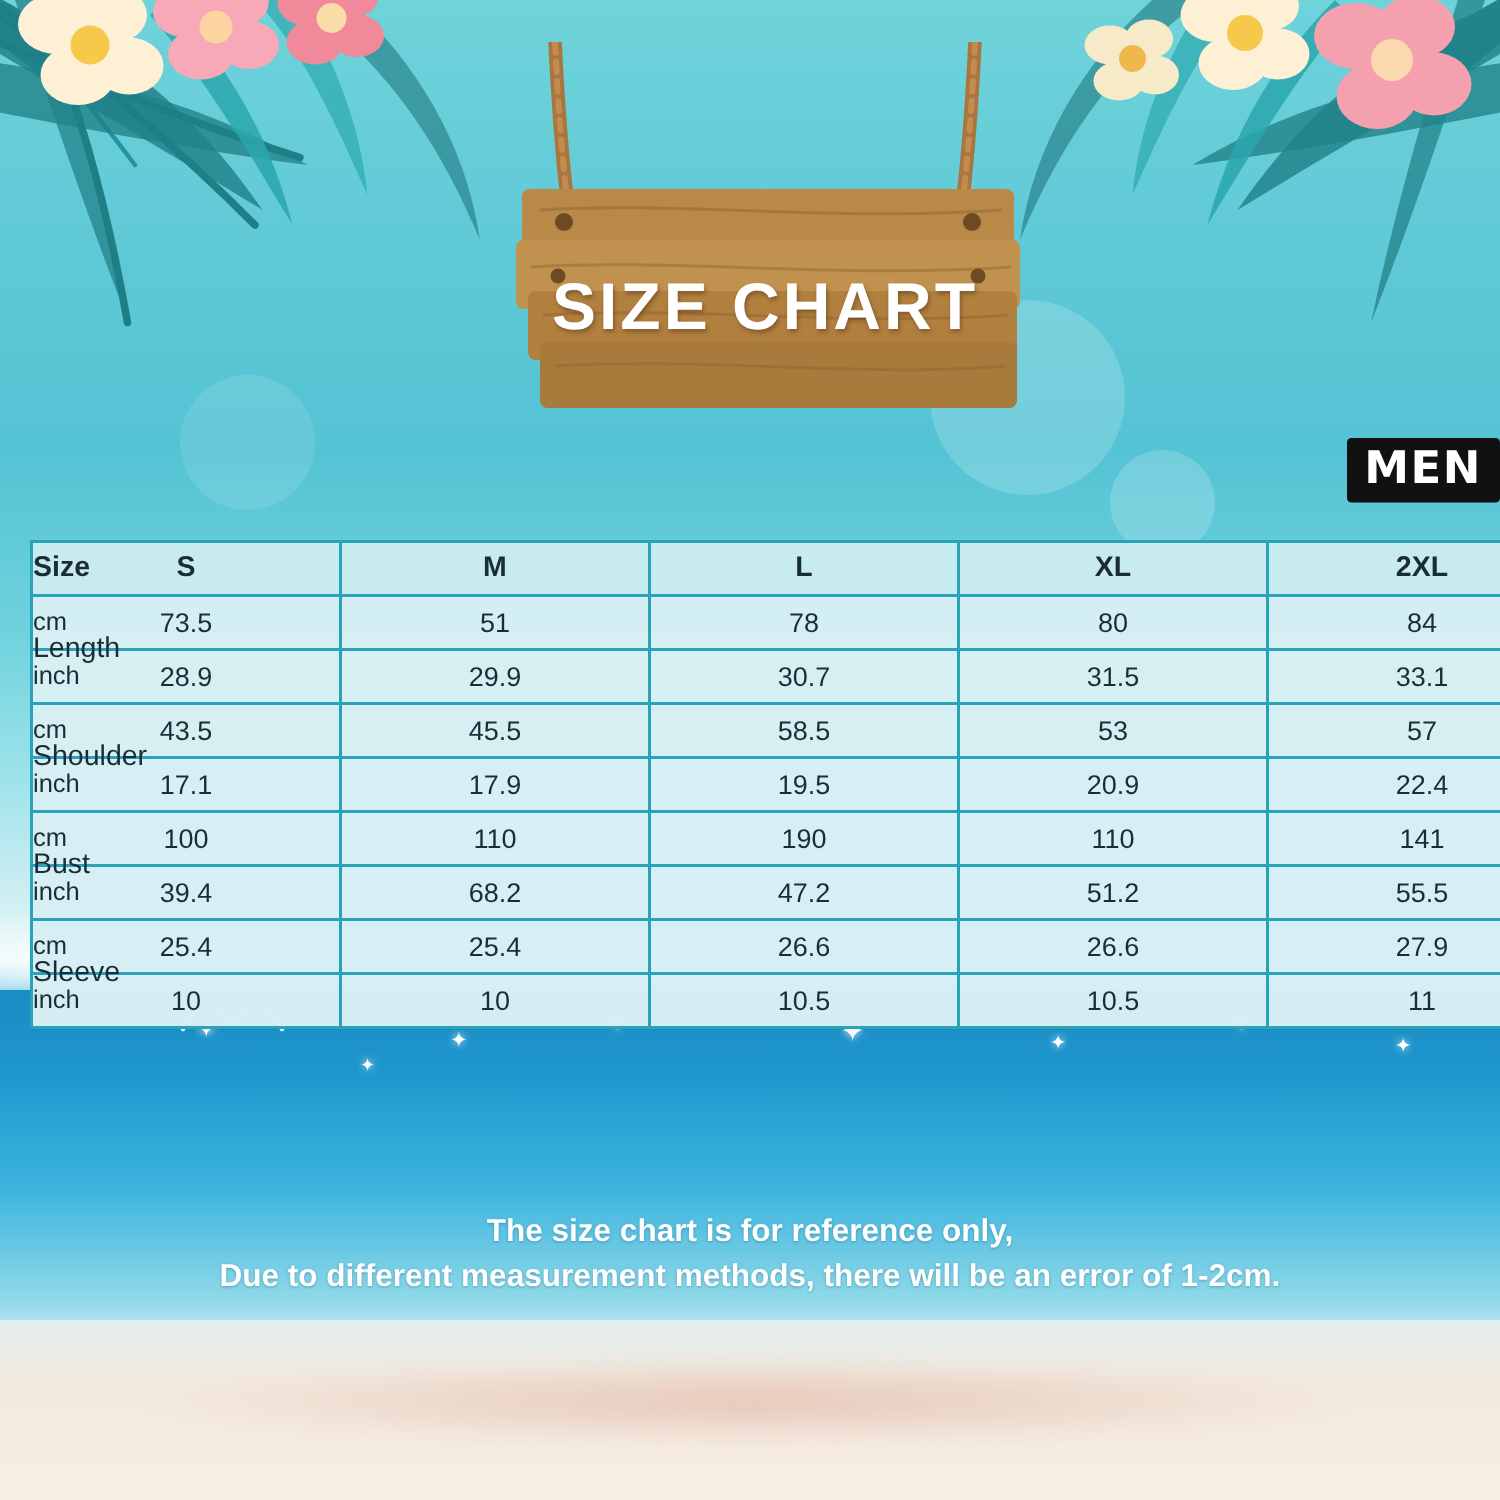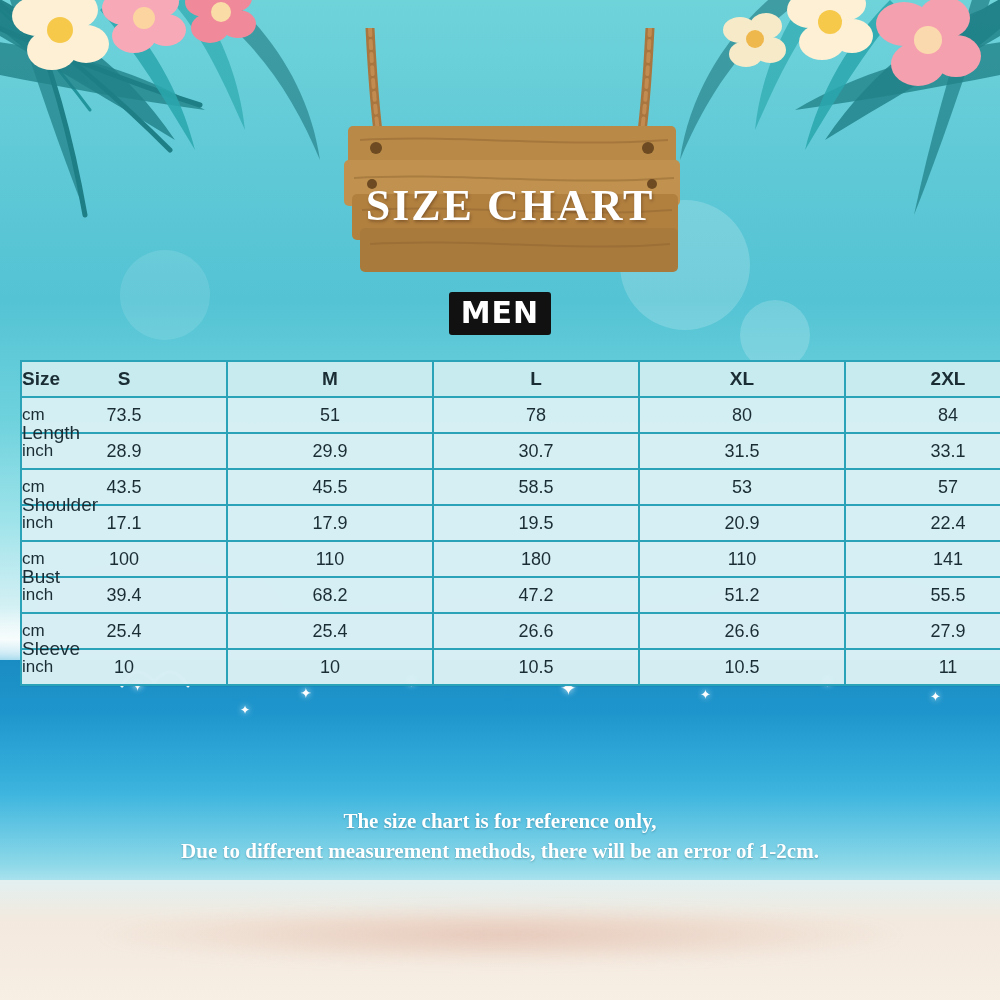--- a/index.html
+++ b/index.html
@@ -123,33 +123,33 @@
     width: 420px;
     height: 250px;
   }
   .sign-title {
     position: absolute;
     left: 0;
     right: 0;
     top: 152px;
     text-align: center;
     color: #ffffff;
-    font-family: Liberation Serif, serif;
+    font-family: Liberation Sans, sans-serif;
     font-weight: bold;
     font-size: 44px;
     letter-spacing: 2px;
     text-shadow: 1px 2px 3px rgba(80,45,20,0.45);
   }
 
   
   .gender-label {
     position: absolute;
     left: 0; right: 0;
     top: 292px;
-    text-align: center;
+    text-align: right;
   }
   .gender-label span {
     display: inline-block;
     background: #111111;
     color: #ffffff;
     font-family: "DejaVu Sans", sans-serif;
     font-weight: bold;
     font-size: 30px;
     letter-spacing: 1px;
     padding: 3px 12px 5px 12px;
@@ -197,21 +197,21 @@
   }
   .col-size { width: 204px; }
 
   
   .footnote {
     position: absolute;
     left: 0; right: 0;
     top: 806px;
     text-align: center;
     color: #ffffff;
-    font-family: Liberation Serif, serif;
+    font-family: Liberation Sans, sans-serif;
     font-weight: bold;
     font-size: 21px;
     line-height: 30px;
     text-shadow: 0 1px 2px rgba(0,60,90,0.35);
   }
   .footnote div { white-space: nowrap; }
 </style>
 </head>
 <body>
 
@@ -417,21 +417,21 @@
           <td>20.9</td>
           <td>22.4</td>
 
         </tr>
 
         <tr>
           <td class="rowlabel" rowspan="2">Bust</td>
           <td class="unit">cm</td>
           <td>100</td>
           <td>110</td>
-          <td>180</td>
+          <td>190</td>
           <td>110</td>
           <td>141</td>
 
         </tr>
         <tr>
           <td class="unit">inch</td>
           <td>39.4</td>
           <td>68.2</td>
           <td>47.2</td>
           <td>51.2</td>

